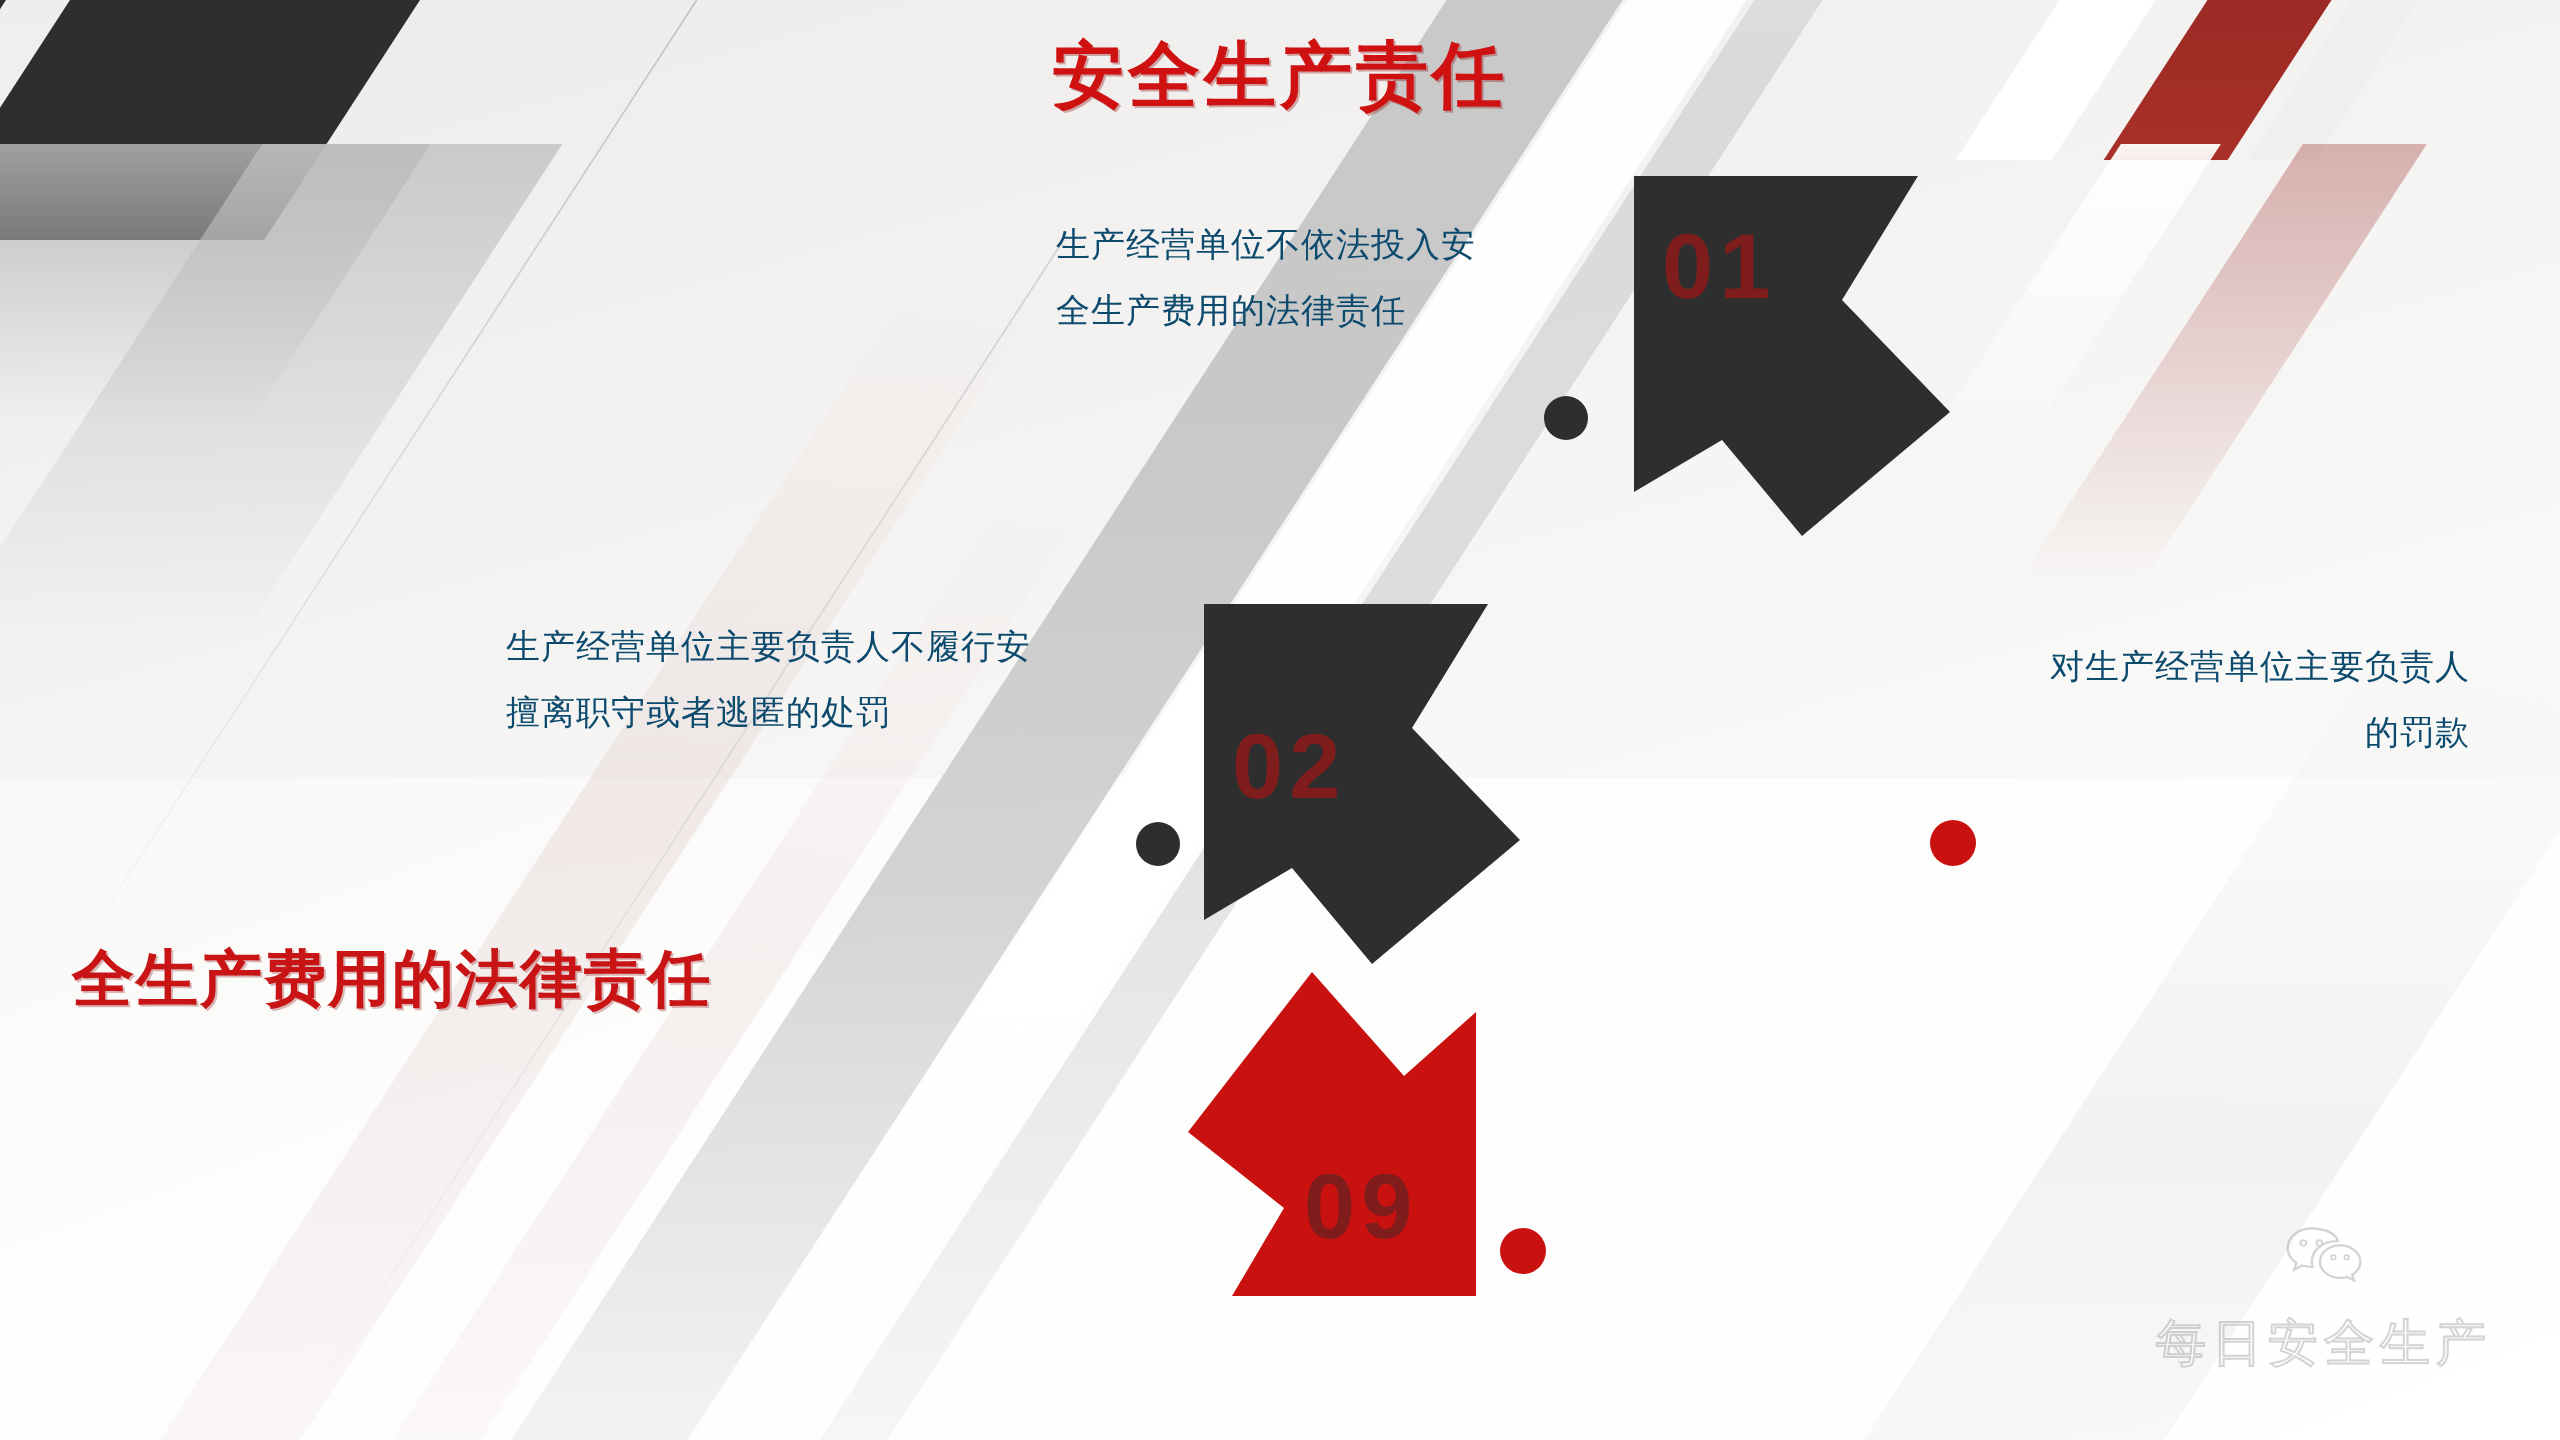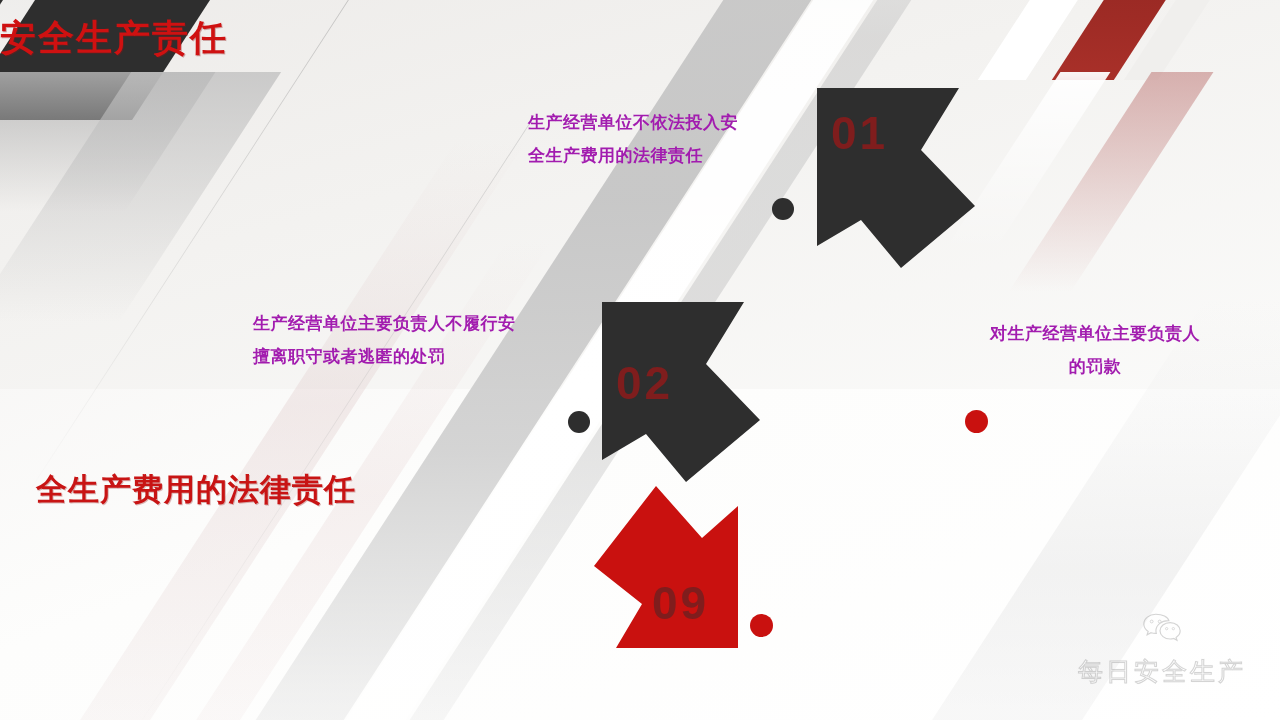--- a/index.html
+++ b/index.html
@@ -225,21 +225,21 @@
     height: 600px;
     background: linear-gradient(180deg, rgba(238,238,238,0.0) 0%, rgba(232,232,232,0.55) 45%, rgba(250,250,250,0) 100%);
     transform: skewX(-33deg);
   }
 
   
   .title {
     position: absolute;
     left: 0; right: 0;
     top: 14px;
-    text-align: left;
+    text-align: center;
     font-size: 36px;
     font-weight: 700;
     letter-spacing: 2px;
     color: #cf1111;
     text-shadow: 1px 1px 0 rgba(140,20,20,0.35);
   }
 
   
   .section-head {
     position: absolute;
@@ -288,30 +288,30 @@
   .dot-red  { background: #c9110f; }
 
   .dot1 { left: 772px; top: 198px; width: 22px; height: 22px; }
   .dot2 { left: 568px; top: 411px; width: 22px; height: 22px; }
   .dot3 { left: 965px; top: 410px; width: 23px; height: 23px; }
   .dot4 { left: 750px; top: 614px; width: 23px; height: 23px; }
 
   
   .body-text {
     position: absolute;
-    color: #a21caf;
+    color: #0c4a6e;
     font-size: 17px;
-    font-weight: 700;
+    font-weight: 400;
     line-height: 1.95;
     letter-spacing: 0.5px;
     white-space: pre-line;
   }
   .t1 { left: 528px;  top: 106px; width: 270px; text-align: left; }
   .t2 { left: 253px;  top: 307px; width: 330px; text-align: left; }
-  .t3 { left: 955px;  top: 317px; width: 280px; text-align: center; }
+  .t3 { left: 955px;  top: 317px; width: 280px; text-align: right; }
   .t4 { left: 753px;  top: 518px; width: 380px; text-align: left; }
 
   
   .watermark {
     position: absolute;
     right: 34px;
     bottom: 32px;
     display: flex;
     align-items: center;
     gap: 10px;

